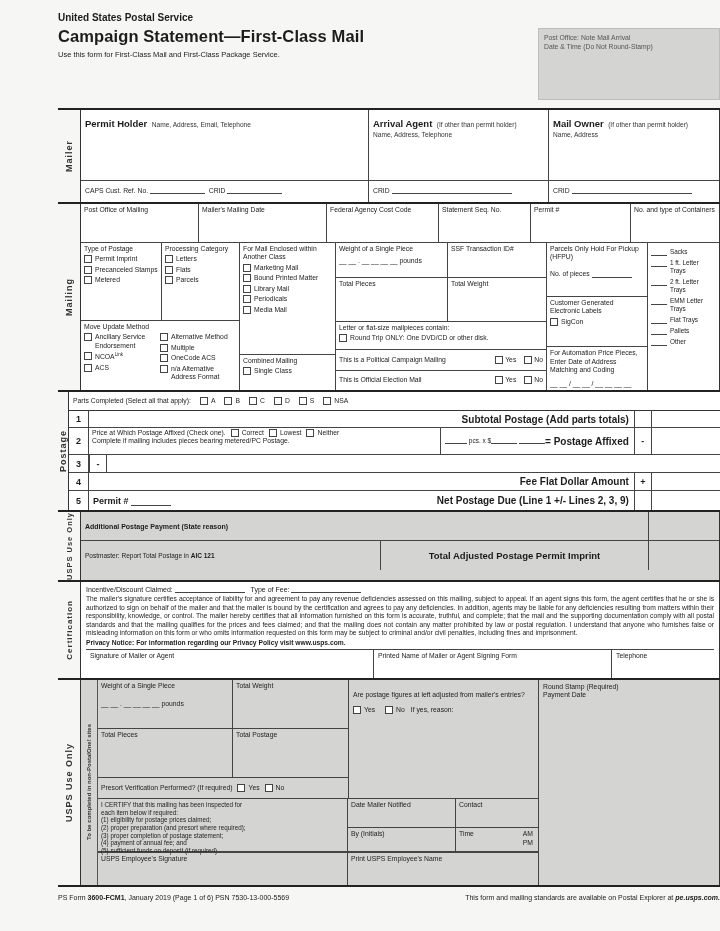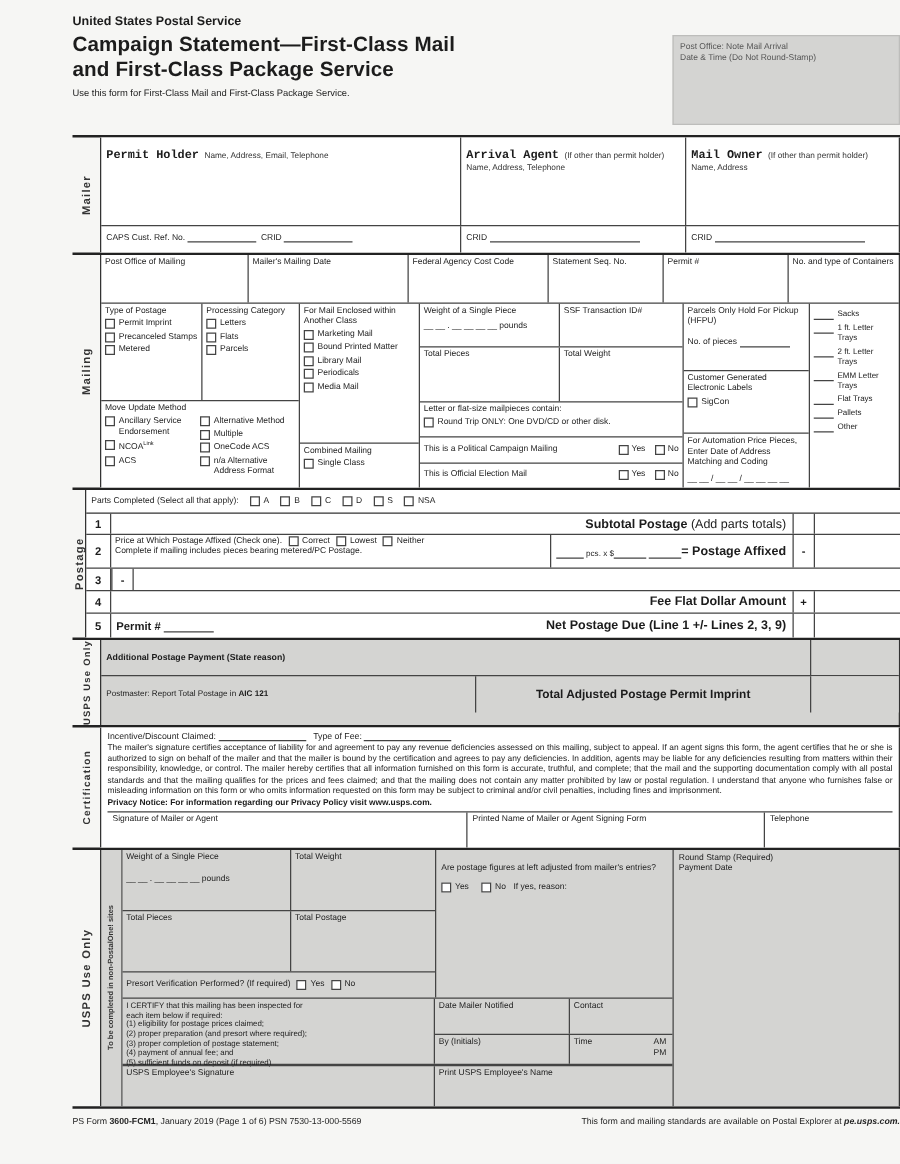--- a/index.html
+++ b/index.html
@@ -33,21 +33,21 @@
   .b40{width:40px}.b55{width:55px}.b70{width:70px}.b120{width:120px}
   .tiny{font-size:6.5px;}
   .shade{background:#d4d4d2;}
 
   
   .mailer-main{display:flex;height:70px;}
   .mailer-col{padding:3px 4px;box-sizing:border-box;}
   .mc1{width:288px;border-right:1px solid #444;}
   .mc2{width:180px;border-right:1px solid #444;}
   .mc3{flex:1;}
-  .mailer-col b{font-size:9.5px;font-family:Liberation Mono, monospace;}
+  .mailer-col b{font-size:9.5px;}
   .mailer-col .sub{font-size:6.6px;color:#333;}
   .mailer-bot{display:flex;height:21px;border-top:1px solid #444;}
   .mb1{width:288px;border-right:1px solid #444;}
   .mb2{width:180px;border-right:1px solid #444;}
   .mb3{flex:1;}
   .mailer-bot>div{padding:5px 4px 0;box-sizing:border-box;font-size:6.8px;}
 
   
   .mail-top{display:flex;height:38px;border-bottom:1px solid #444;}
   .mail-top>div{padding:2px 3px;box-sizing:border-box;border-right:1px solid #444;}
@@ -90,26 +90,26 @@
   
   .parts-row{display:flex;align-items:center;height:19px;border-bottom:1.5px solid #333;padding:0 4px;box-sizing:border-box;}
   .parts-row .cbrow{margin:0 0 0 9px;align-items:center;}
   .pline{display:flex;border-bottom:1px solid #444;}
   .pline:last-child{border-bottom:none;}
   .pnum{width:19px;border-right:1px solid #444;display:flex;align-items:center;justify-content:center;font-weight:bold;font-size:9px;}
   .pmain{flex:1;display:flex;align-items:center;}
   .psign{width:16px;border-left:1px solid #444;display:flex;align-items:center;justify-content:center;font-weight:bold;font-size:9px;}
   .pamt{width:70px;border-left:1px solid #444;}
   .plabel{margin-left:auto;font-weight:bold;font-size:10px;padding-right:5px;white-space:nowrap;}
-  .plabel .norm{font-weight:normal;}
+  .plabel .norm{font-weight:bold;}
   .h16{height:16px}.h26{height:26px}.h17{height:17px}.h19{height:19px}
   .l2-desc{width:352px;border-right:1px solid #444;padding:1px 3px;box-sizing:border-box;align-self:stretch;}
   .l2-desc .row1{display:flex;align-items:center;}
   .l2-desc .cbrow{margin:0 0 0 5px;align-items:center;}
-  .l2-right{flex:1;display:flex;align-items:flex-end;padding-left:4px;}
+  .l2-right{flex:1;display:flex;align-items:flex-start;padding-left:4px;}
   .pcs{font-size:6.5px;white-space:nowrap;}
   .permit5{font-size:9px;font-weight:bold;padding-left:4px;white-space:nowrap;}
 
   
   .u1row{display:flex;border-bottom:1px solid #444;}
   .u1row:last-child{border-bottom:none;}
   .u1main{flex:1;padding:3px 4px;box-sizing:border-box;}
   .u1amt{width:70px;border-left:1px solid #444;}
   .u1lab{flex:1;display:flex;align-items:center;justify-content:center;font-weight:bold;font-size:9.5px;text-align:center;}
   .u1split{flex:1;display:flex;}
@@ -169,21 +169,20 @@
 </head>
 <body>
 
 <div class="page">
 <div class="inner">
 
   <div class="hdr">
     <div class="agency">United States Postal Service</div>
     <div class="title">
       <div>Campaign Statement—First-Class Mail</div>
-      <div>and First-Class Package Service</div>
     </div>
     <div class="subtitle">Use this form for First-Class Mail and First-Class Package Service.</div>
     <div class="po-box">
       <div>Post Office: Note Mail Arrival</div>
       <div>Date &amp; Time (Do Not Round-Stamp)</div>
     </div>
   </div>
 
   <div class="form">
 

